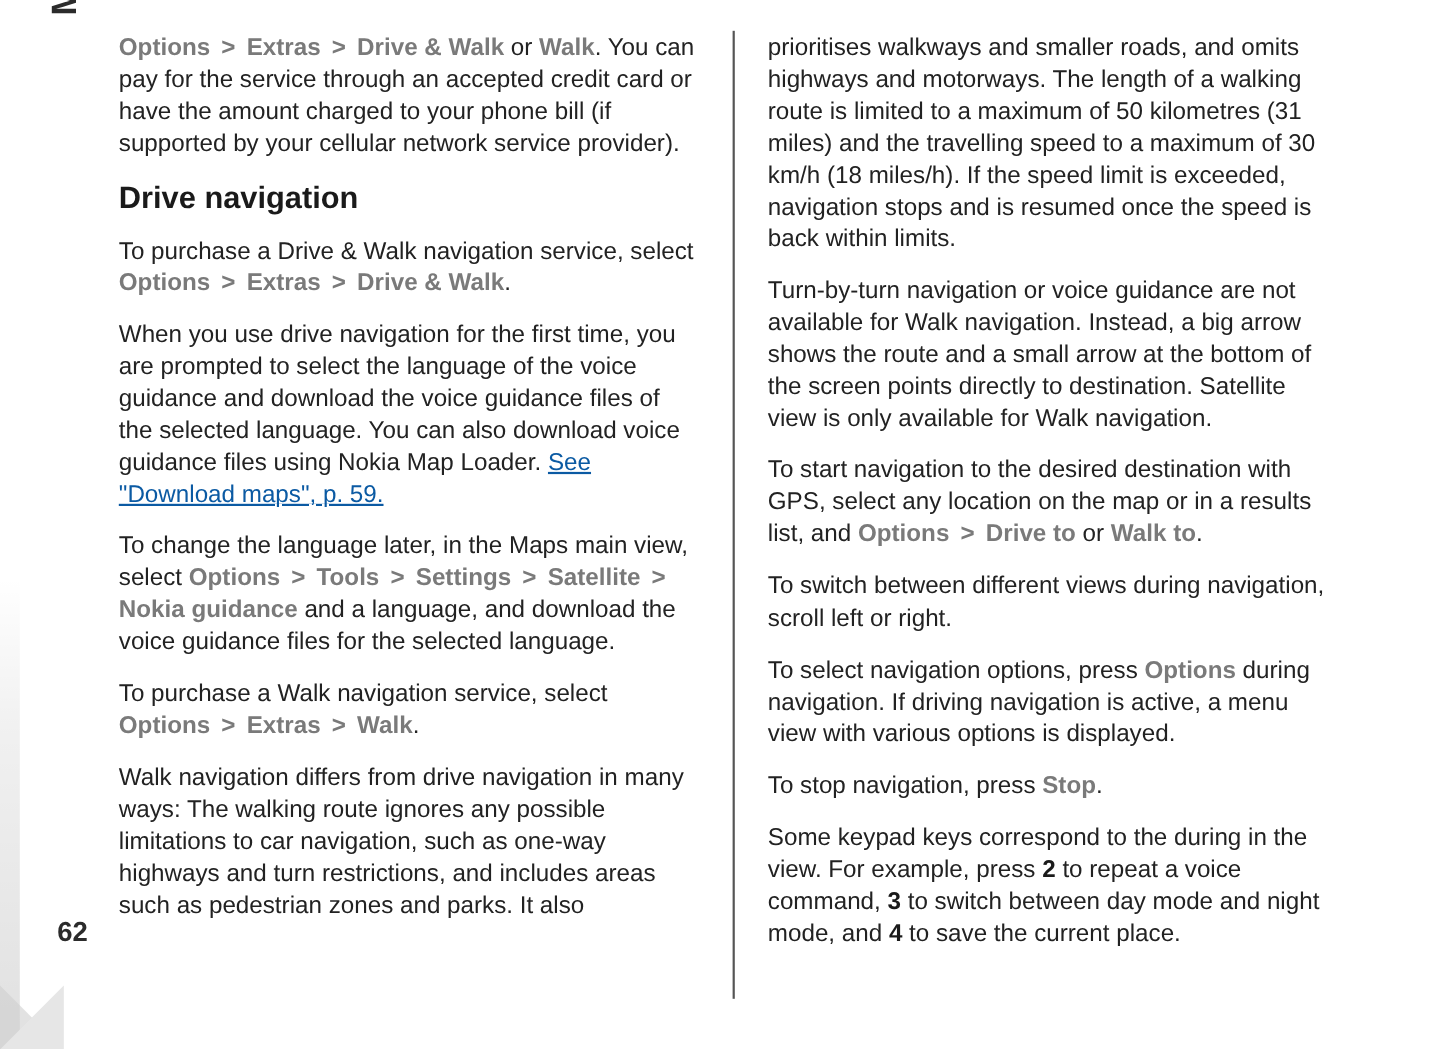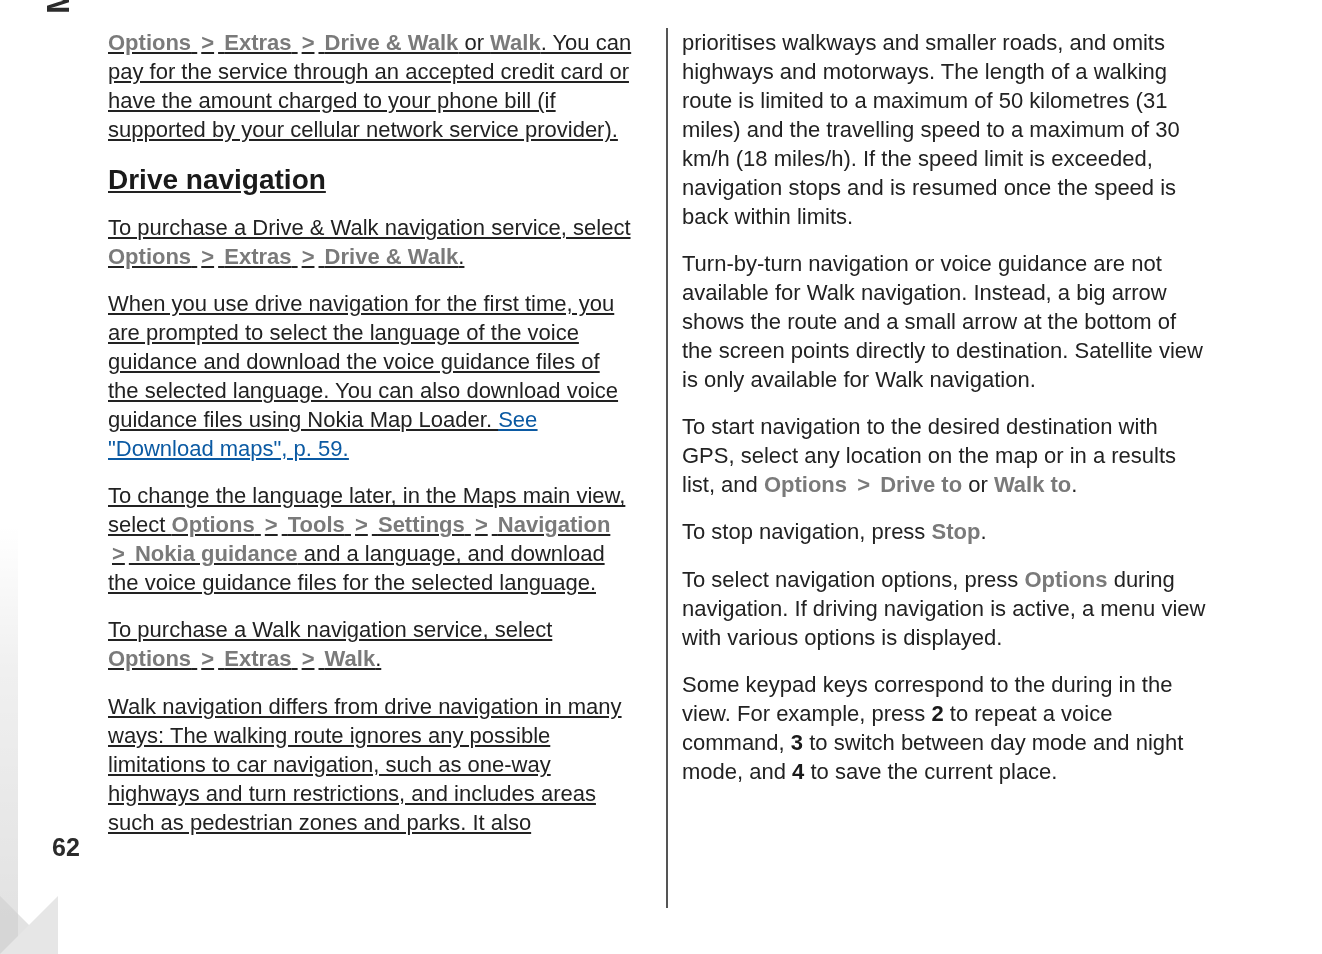--- a/index.html
+++ b/index.html
@@ -41,24 +41,23 @@
   .col {
     width: 560px;
     padding: 0 20px 0 0;
     color: #222;
     font-size: 22px;
     line-height: 1.32;
   }
   .col.left {
     border-right: 2px solid #555;
     padding-right: 30px;
-    text-decoration: underline;
   }
   .col.right {
-    padding-left: 14px;
+    padding-left: 30px;
   }
   p { margin-bottom: 18px; }
   .bold { font-weight: 700; color: #1a1a1a; }
   .menu { font-weight: 700; color: #7a7a7a; }
   .sep { font-weight: 700; color: #7a7a7a; padding: 0 4px; }
   h3 { font-size: 28px; font-weight: 700; margin: 8px 0 14px 0; color: #1a1a1a; }
   a.link { color: #0b5aa3; text-decoration: underline; }
   .corner {
     position: absolute;
     left: 0;
@@ -124,21 +123,21 @@
         <span>When you use drive navigation for the first time, you are prompted to select the language of the voice guidance and download the voice guidance files of the selected language. You can also download voice guidance files using Nokia Map Loader. </span><a href="#" class="link">See "Download maps", p. 59.</a>
       </p>
 
       <p>
         <span>To change the language later, in the Maps main view, select </span><span class="menu">Options</span>
         <span class="sep">&gt;</span>
         <span class="menu">Tools</span>
         <span class="sep">&gt;</span>
         <span class="menu">Settings</span>
         <span class="sep">&gt;</span>
-        <span class="menu">Navigation</span>
+        <span class="menu">Satellite</span>
         <span class="sep">&gt;</span>
         <span class="menu">Nokia guidance</span><span> and a language, and download the voice guidance files for the selected language.</span>
       </p>
 
 
       <p>
         <span>To purchase a Walk navigation service, select </span><span class="menu">Options</span>
         <span class="sep">&gt;</span>
         <span class="menu">Extras</span>
         <span class="sep">&gt;</span>
@@ -152,27 +151,28 @@
       <p>prioritises walkways and smaller roads, and omits highways and motorways. The length of a walking route is limited to a maximum of 50 kilometres (31 miles) and the travelling speed to a maximum of 30 km/h (18 miles/h). If the speed limit is exceeded, navigation stops and is resumed once the speed is back within limits.</p>
       <p>Turn-by-turn navigation or voice guidance are not available for Walk navigation. Instead, a big arrow shows the route and a small arrow at the bottom of the screen points directly to destination. Satellite view is only available for Walk navigation.</p>
 
 
       <p>
         <span>To start navigation to the desired destination with GPS, select any location on the map or in a results list, and </span><span class="menu">Options</span>
         <span class="sep">&gt;</span>
         <span class="menu">Drive to</span><span> or </span><span class="menu">Walk to</span><span>.</span>
       </p>
 
+      <p>To switch between different views during navigation, scroll left or right.</p>
+
+      <p>
+        <span>To select navigation options, press </span><span class="menu">Options</span><span> during navigation. If driving navigation is active, a menu view with various options is displayed.</span>
+      </p>
 
       <p>
         <span>To stop navigation, press </span><span class="menu">Stop</span><span>.</span>
-      </p>
-
-      <p>
-        <span>To select navigation options, press </span><span class="menu">Options</span><span> during navigation. If driving navigation is active, a menu view with various options is displayed.</span>
       </p>
 
       <p>
         <span>Some keypad keys correspond to the during in the view. For example, press </span><span class="bold">2</span><span> to repeat a voice command, </span><span class="bold">3</span><span> to switch between day mode and night mode, and </span><span class="bold">4</span><span> to save the current place.</span>
       </p>
     </div>
   </div>
 </div>
 
 </body></html>

